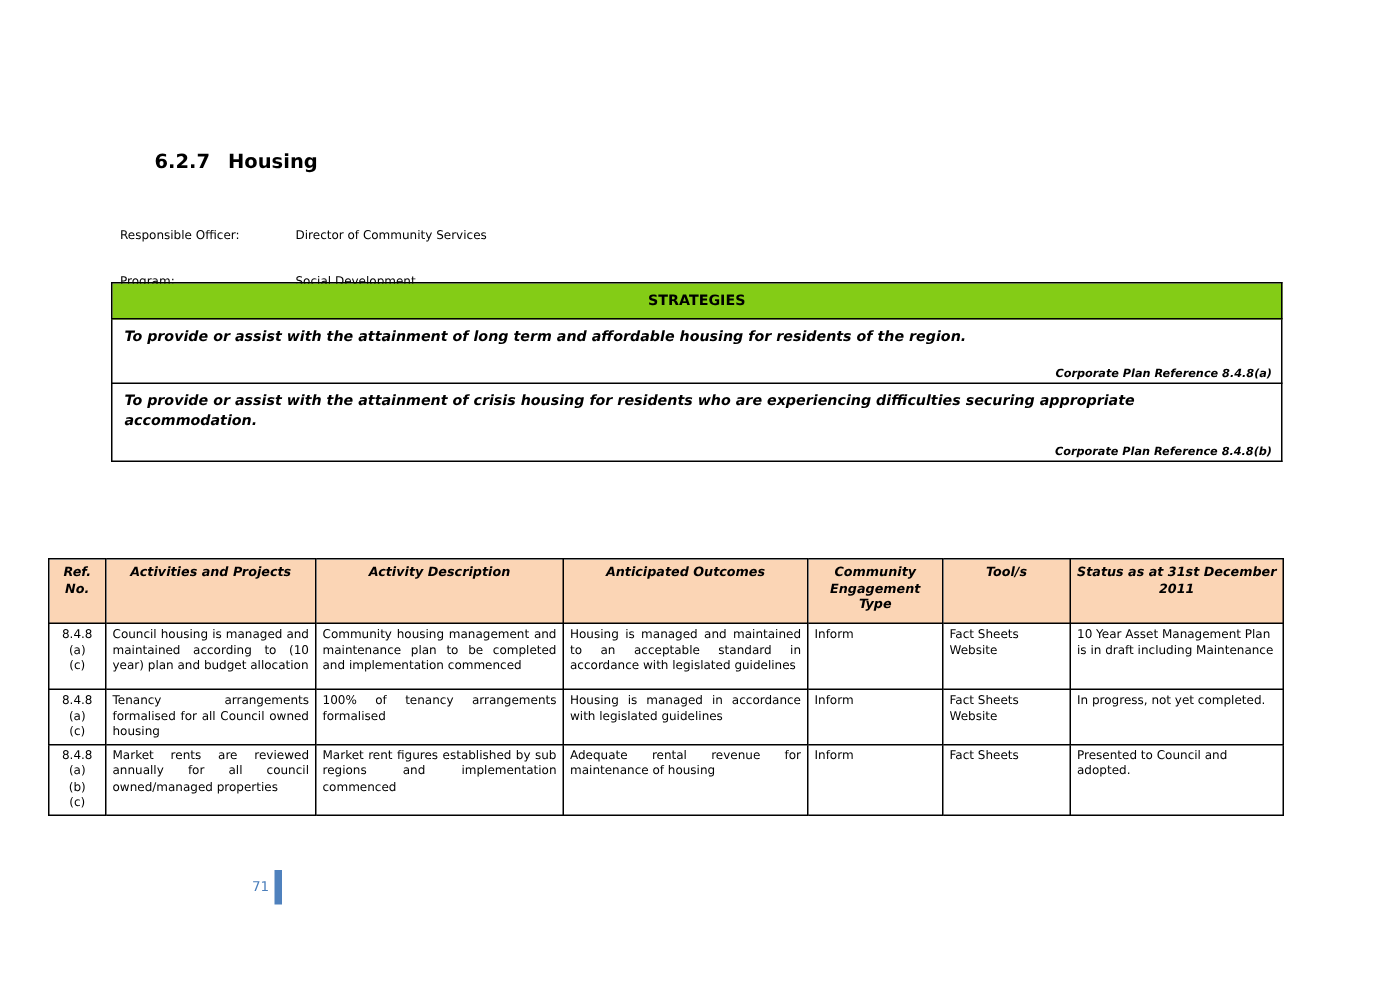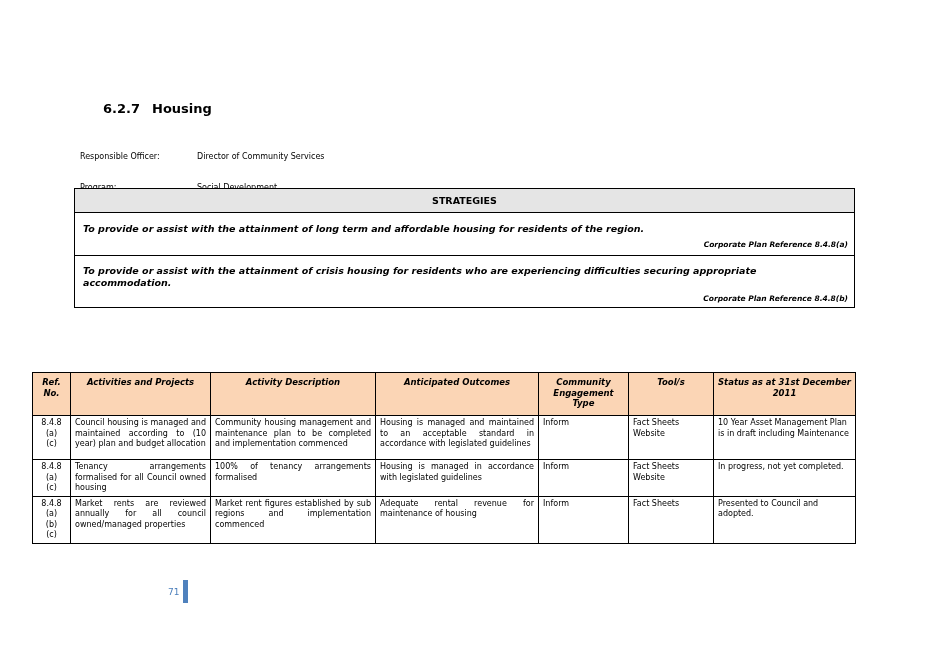--- a/index.html
+++ b/index.html
@@ -25,26 +25,26 @@
   .info-row { display: flex; margin-top: 21px; }
   .info-label { width: 117px; }
 
   
   .strategies {
     position: absolute; left: 74px; top: 188px; width: 781px;
     border-collapse: collapse;
   }
   .strategies td { border: 1px solid #000; padding: 0; }
   .strat-header {
-    background: #e5e5e5;
+    background: #84cc16;
     text-align: center; font-weight: bold; font-size: 9.5px;
     height: 24px; vertical-align: middle;
   }
   .strat-cell { vertical-align: top; }
-  .strat-inner { display: flex; flex-direction: column; justify-content: center; padding: 6px 6px 2px 8px; }
+  .strat-inner { display: flex; flex-direction: column; justify-content: space-between; padding: 6px 6px 2px 8px; }
   .strat-inner.h1 { min-height: 42px; }
   .strat-inner.h2 { min-height: 51px; }
   .strat-inner.h3 { min-height: 38px; }
   .strat-text { font-weight: bold; font-style: italic; font-size: 9.5px; line-height: 12.5px; }
   .strat-ref { font-weight: bold; font-style: italic; font-size: 7.5px; text-align: right; padding-top: 4px; }
 
   
   .main-table {
     position: absolute; left: 32px; top: 372px; width: 823px;
     border-collapse: collapse; table-layout: fixed;

